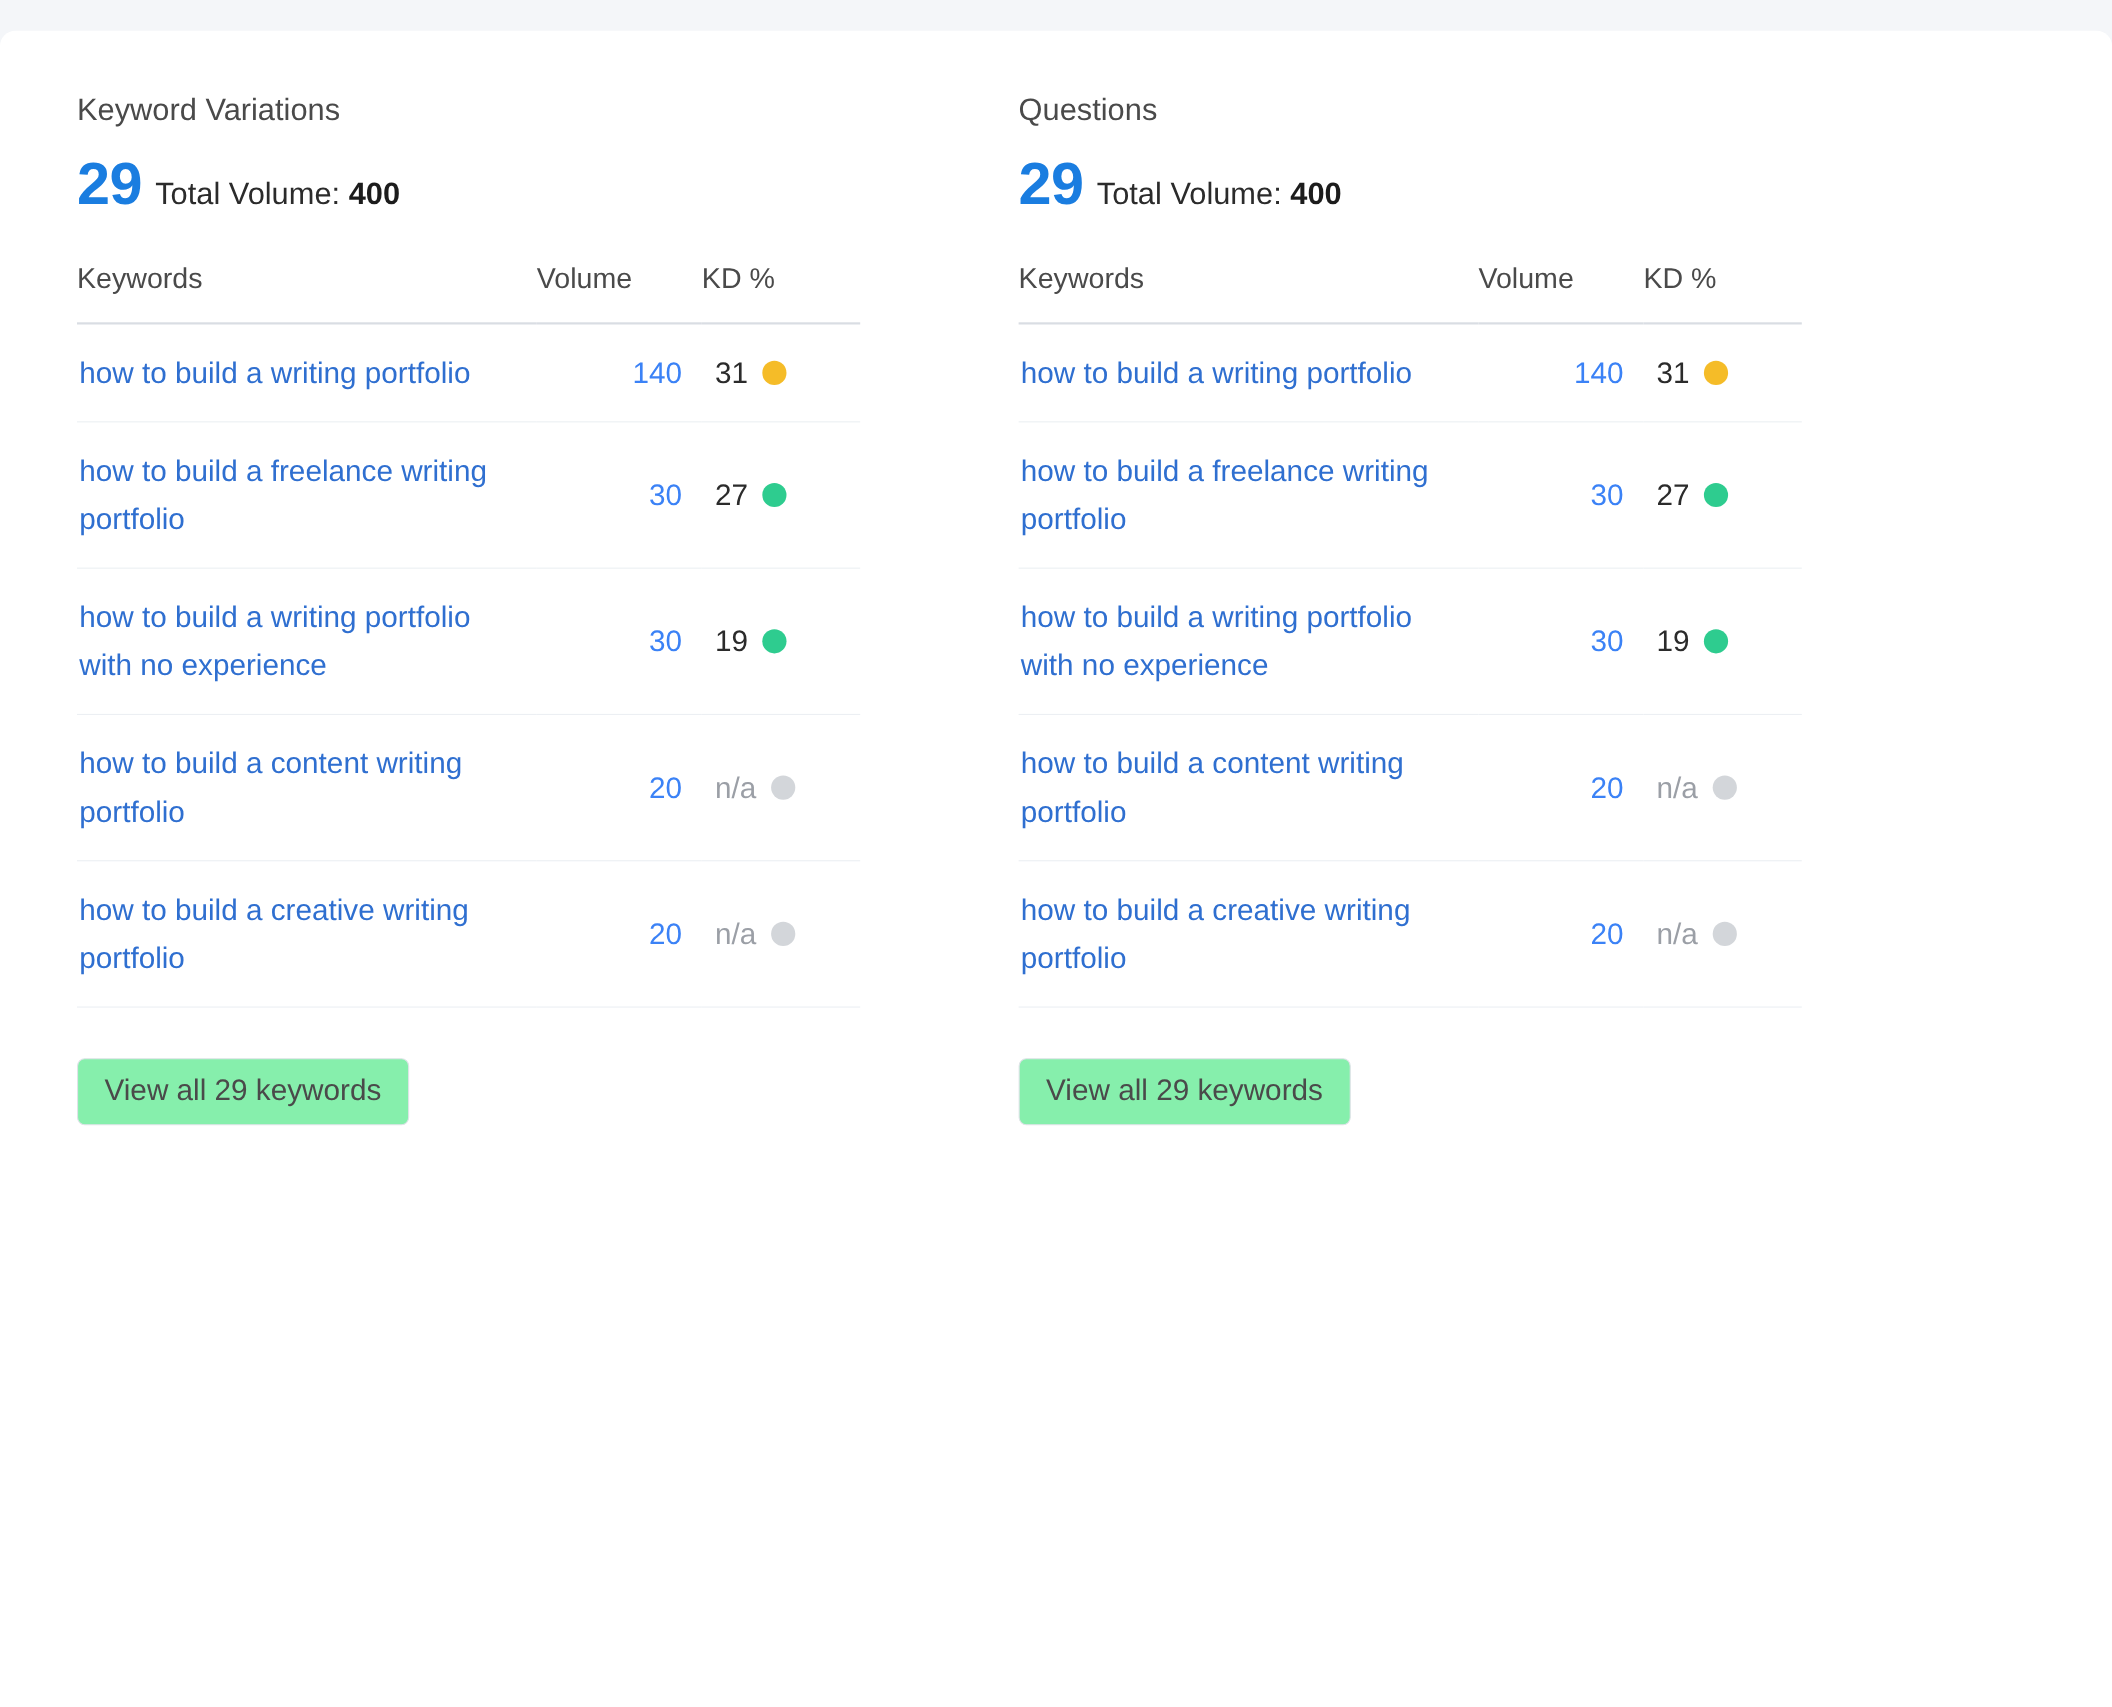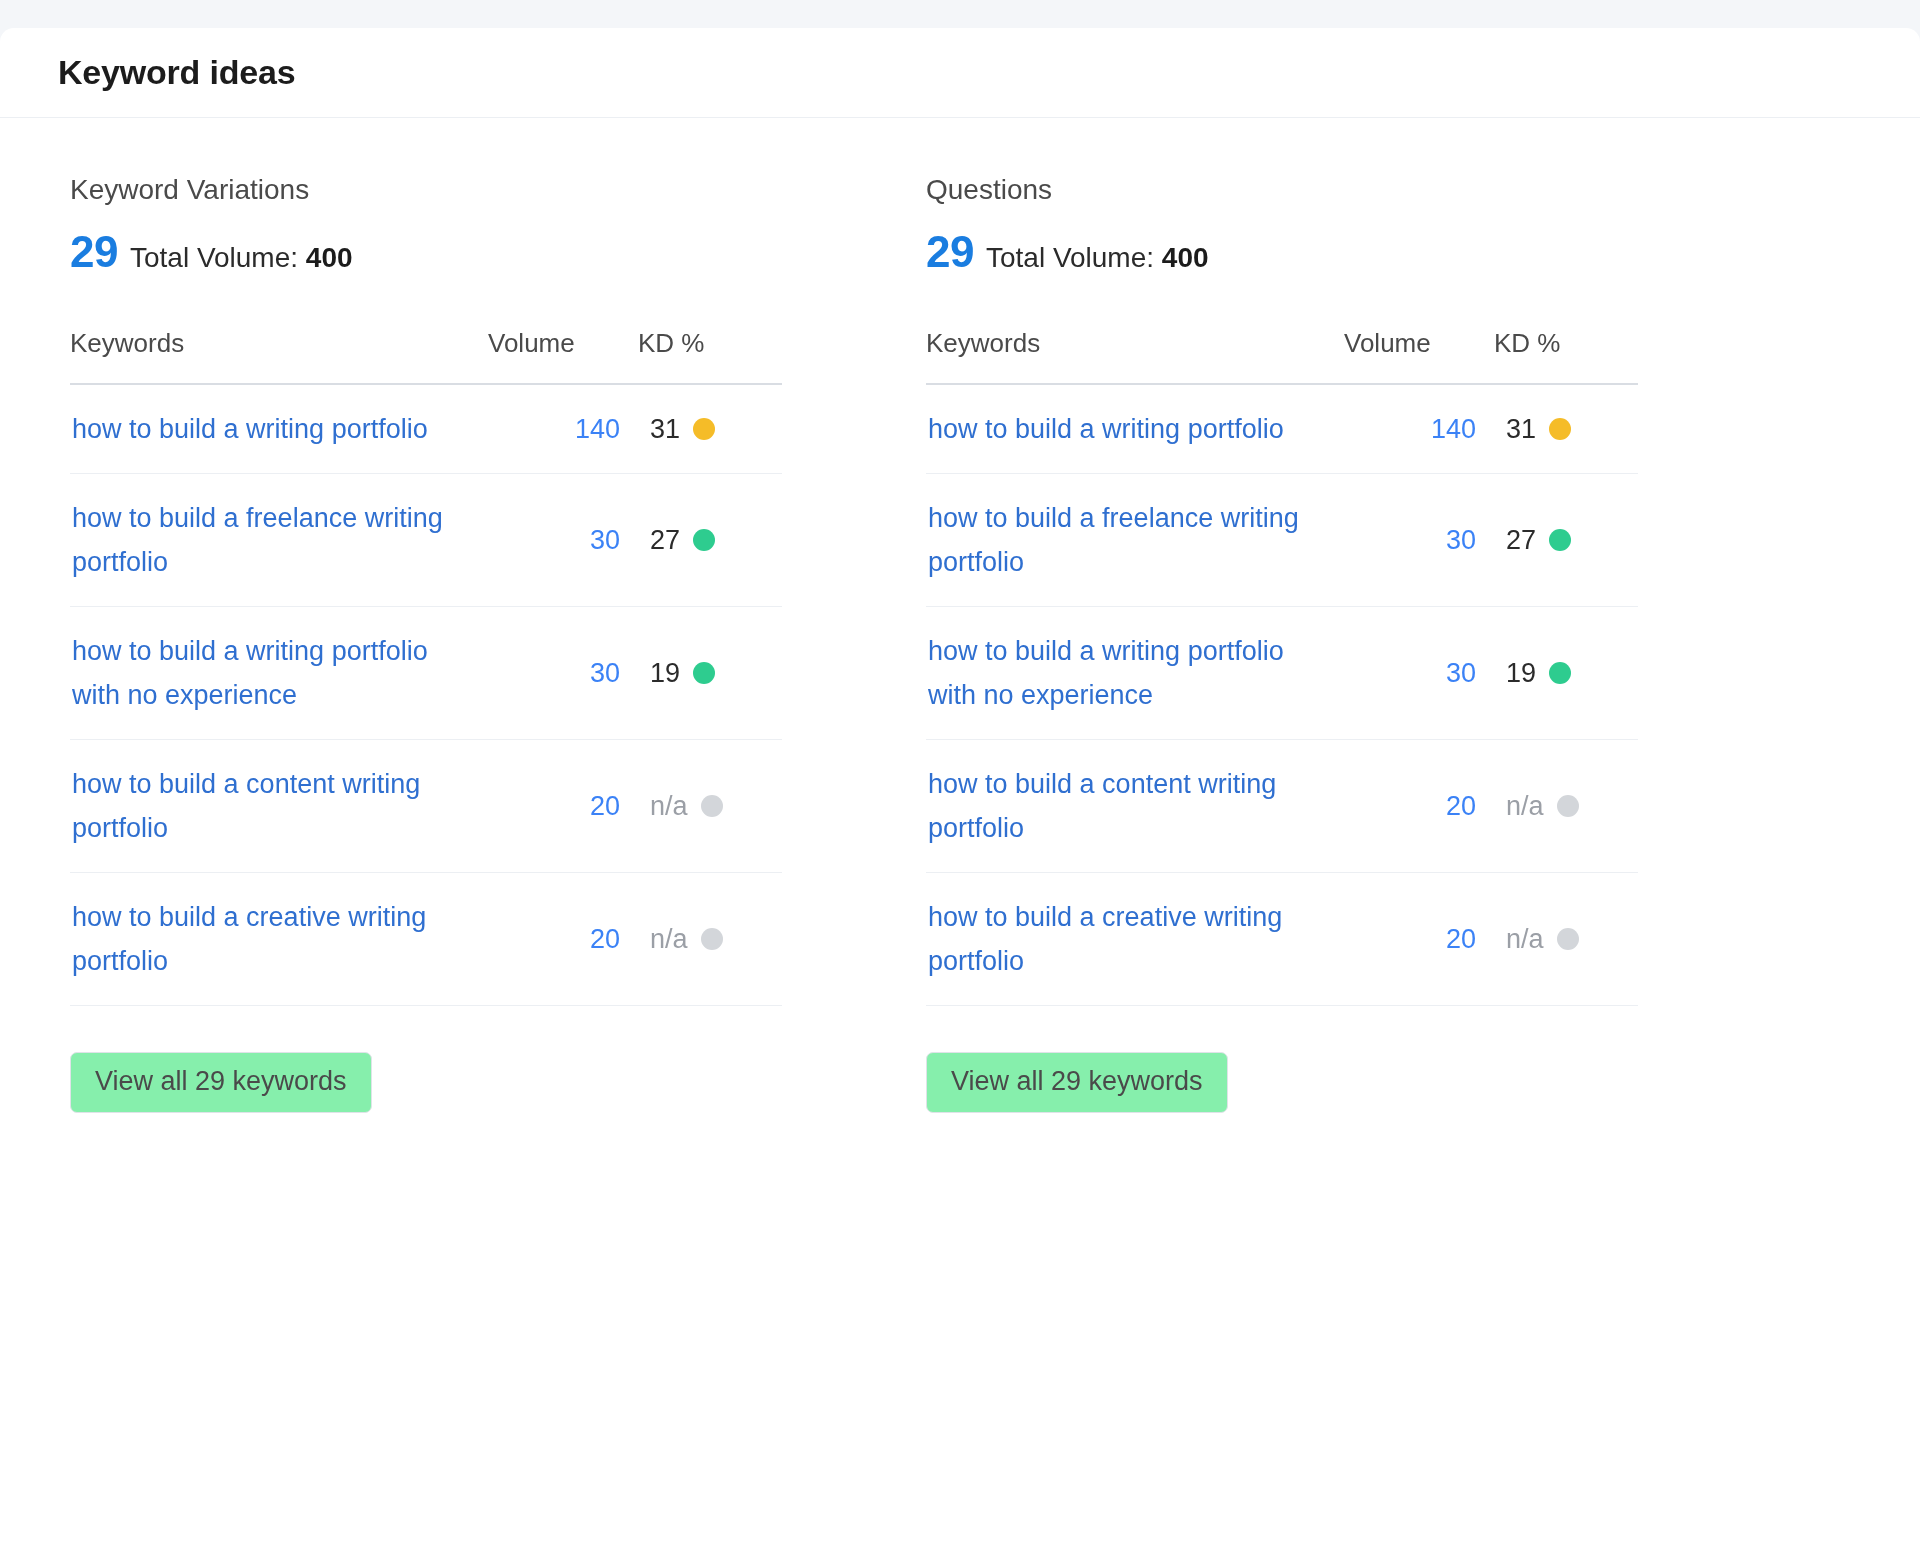--- a/index.html
+++ b/index.html
@@ -73,21 +73,21 @@
   }
 
   .summary {
     display: flex;
     align-items: baseline;
     margin-bottom: 50px;
     height: 48px;
   }
 
   .summary-count {
-    font-size: 44px;
+    font-size: 54px;
     font-weight: bold;
     color: #1a7de0;
     line-height: 1;
     letter-spacing: -0.5px;
   }
 
   .summary-total {
     font-size: 28px;
     color: #2b2b2b;
     margin-left: 12px;
@@ -185,23 +185,20 @@
     cursor: pointer;
     line-height: 1.1;
   }
 </style>
 </head>
 <body>
 
 <div class="page">
   <div class="card">
 
-    <div class="card-header">
-      <div class="card-title">Keyword ideas</div>
-    </div>
 
     <div class="columns">
 
       <div class="col col-left">
         <div class="section-label">Keyword Variations</div>
 
         <div class="summary">
           <span class="summary-count">29</span>
           <span class="summary-total">
             <span>Total Volume:</span>

